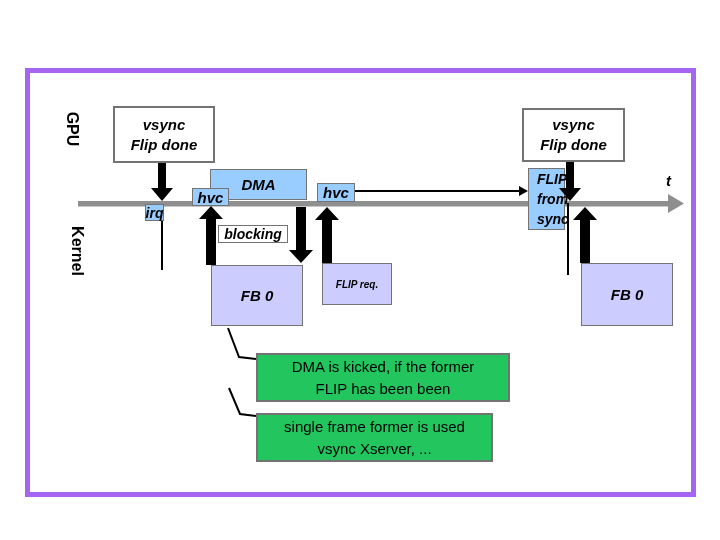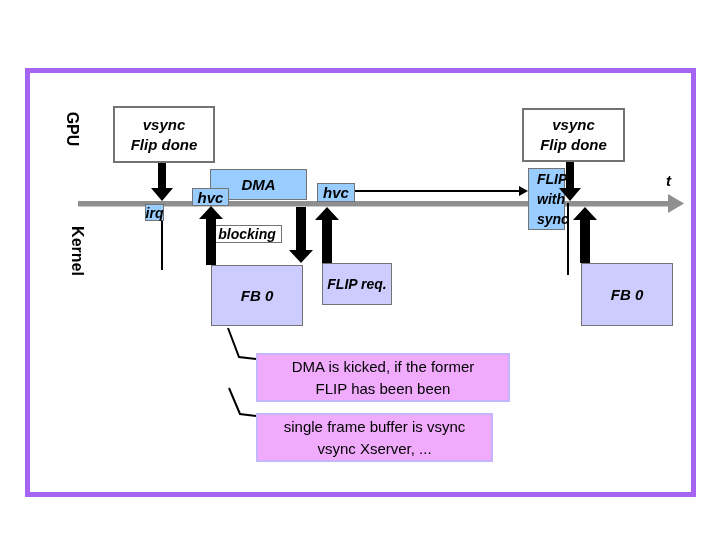--- a/index.html
+++ b/index.html
@@ -8,21 +8,21 @@
   .abs{position:absolute;}
   #frame{left:25px;top:68px;width:671px;height:429px;box-sizing:border-box;
          border:5px solid var(--frame,#a565f2);background:transparent;}
   svg.layer{position:absolute;left:0;top:0;width:720px;height:540px;}
   .box{position:absolute;box-sizing:border-box;border:1px solid #737373;
        display:flex;flex-direction:column;align-items:center;justify-content:center;
        font-style:italic;font-weight:bold;text-align:center;}
   .whitebox{background:#fff;border-width:2px;}
   .bluebox{background:var(--event_blue,#99ccff);}
   .lavbox{background:var(--buffer_lavender,#ccccff);}
-  .callout{position:absolute;box-sizing:border-box;border:2px solid #c4b5fd;background:#f0abfc;
+  .callout{position:absolute;box-sizing:border-box;border:2px solid #737373;background:#22c55e;
            display:flex;flex-direction:column;align-items:center;justify-content:center;
            font-size:15px;line-height:22px;text-align:center;}
   .lane-label{position:absolute;width:60px;height:20px;line-height:20px;text-align:center;
               font-weight:bold;font-size:16px;transform:rotate(90deg);}
   .line{display:block;}
   #vsync-left,#vsync-right{font-size:15px;line-height:20px;}
   #t-label{position:absolute;font-style:italic;font-weight:bold;font-size:15px;}
 </style>
 </head>
 <body>
@@ -50,31 +50,31 @@
   </div>
 
   <div class="box bluebox" style="left:210px;top:169px;width:97px;height:31px;font-size:15px;">DMA</div>
 
   <div class="box bluebox" style="left:192px;top:188px;width:37px;height:18px;font-size:15px;">hvc</div>
 
   <div class="box bluebox" style="left:317px;top:183px;width:38px;height:19px;font-size:15px;">hvc</div>
 
   <div class="box bluebox" style="left:528px;top:168px;width:37px;height:62px;font-size:14px;line-height:20px;align-items:flex-start;padding-left:8px;">
     <span class="line">FLIP</span>
-    <span class="line">with</span>
+    <span class="line">from</span>
     <span class="line">sync</span>
   </div>
 
   <div class="box bluebox" style="left:145px;top:204px;width:19px;height:17px;font-size:14px;text-align:center;">irq</div>
 
-  <div class="box whitebox" style="left:212px;top:225px;width:70px;height:18px;font-size:14px;border-width:1px;">blocking</div>
+  <div class="box whitebox" style="left:218px;top:225px;width:70px;height:18px;font-size:14px;border-width:1px;">blocking</div>
 
   <div class="box lavbox" style="left:211px;top:265px;width:92px;height:61px;font-size:15px;">FB 0</div>
 
-  <div class="box lavbox" style="left:322px;top:263px;width:70px;height:42px;font-size:14px;">FLIP req.</div>
+  <div class="box lavbox" style="left:322px;top:263px;width:70px;height:42px;font-size:10px;">FLIP req.</div>
 
   <div class="box lavbox" style="left:581px;top:263px;width:92px;height:63px;font-size:15px;">FB 0</div>
 
   <div id="t-label" style="left:666px;top:172px;">t</div>
 
   <svg class="layer">
 
     <polygon points="158,163 158,188 151,188 162,201 173,188 166,188 166,163" fill="#000"></polygon>
 
     <polygon points="206,265 206,219 199,219 211,206 223,219 216,219 216,265" fill="#000"></polygon>
@@ -97,17 +97,17 @@
     <polyline points="228,328 239,357 257,359" fill="none" stroke="#000" stroke-width="2"></polyline>
     <polyline points="229,388 240,414 257,416" fill="none" stroke="#000" stroke-width="2"></polyline>
   </svg>
 
   <div class="callout" style="left:256px;top:353px;width:254px;height:49px;">
     <span class="line">DMA is kicked, if the former</span>
     <span class="line">FLIP has been been</span>
   </div>
 
   <div class="callout" style="left:256px;top:413px;width:237px;height:49px;">
-    <span class="line">single frame buffer is vsync</span>
+    <span class="line">single frame former is used</span>
     <span class="line">vsync Xserver, ...</span>
   </div>
 
 </div>
 
 </body></html>

